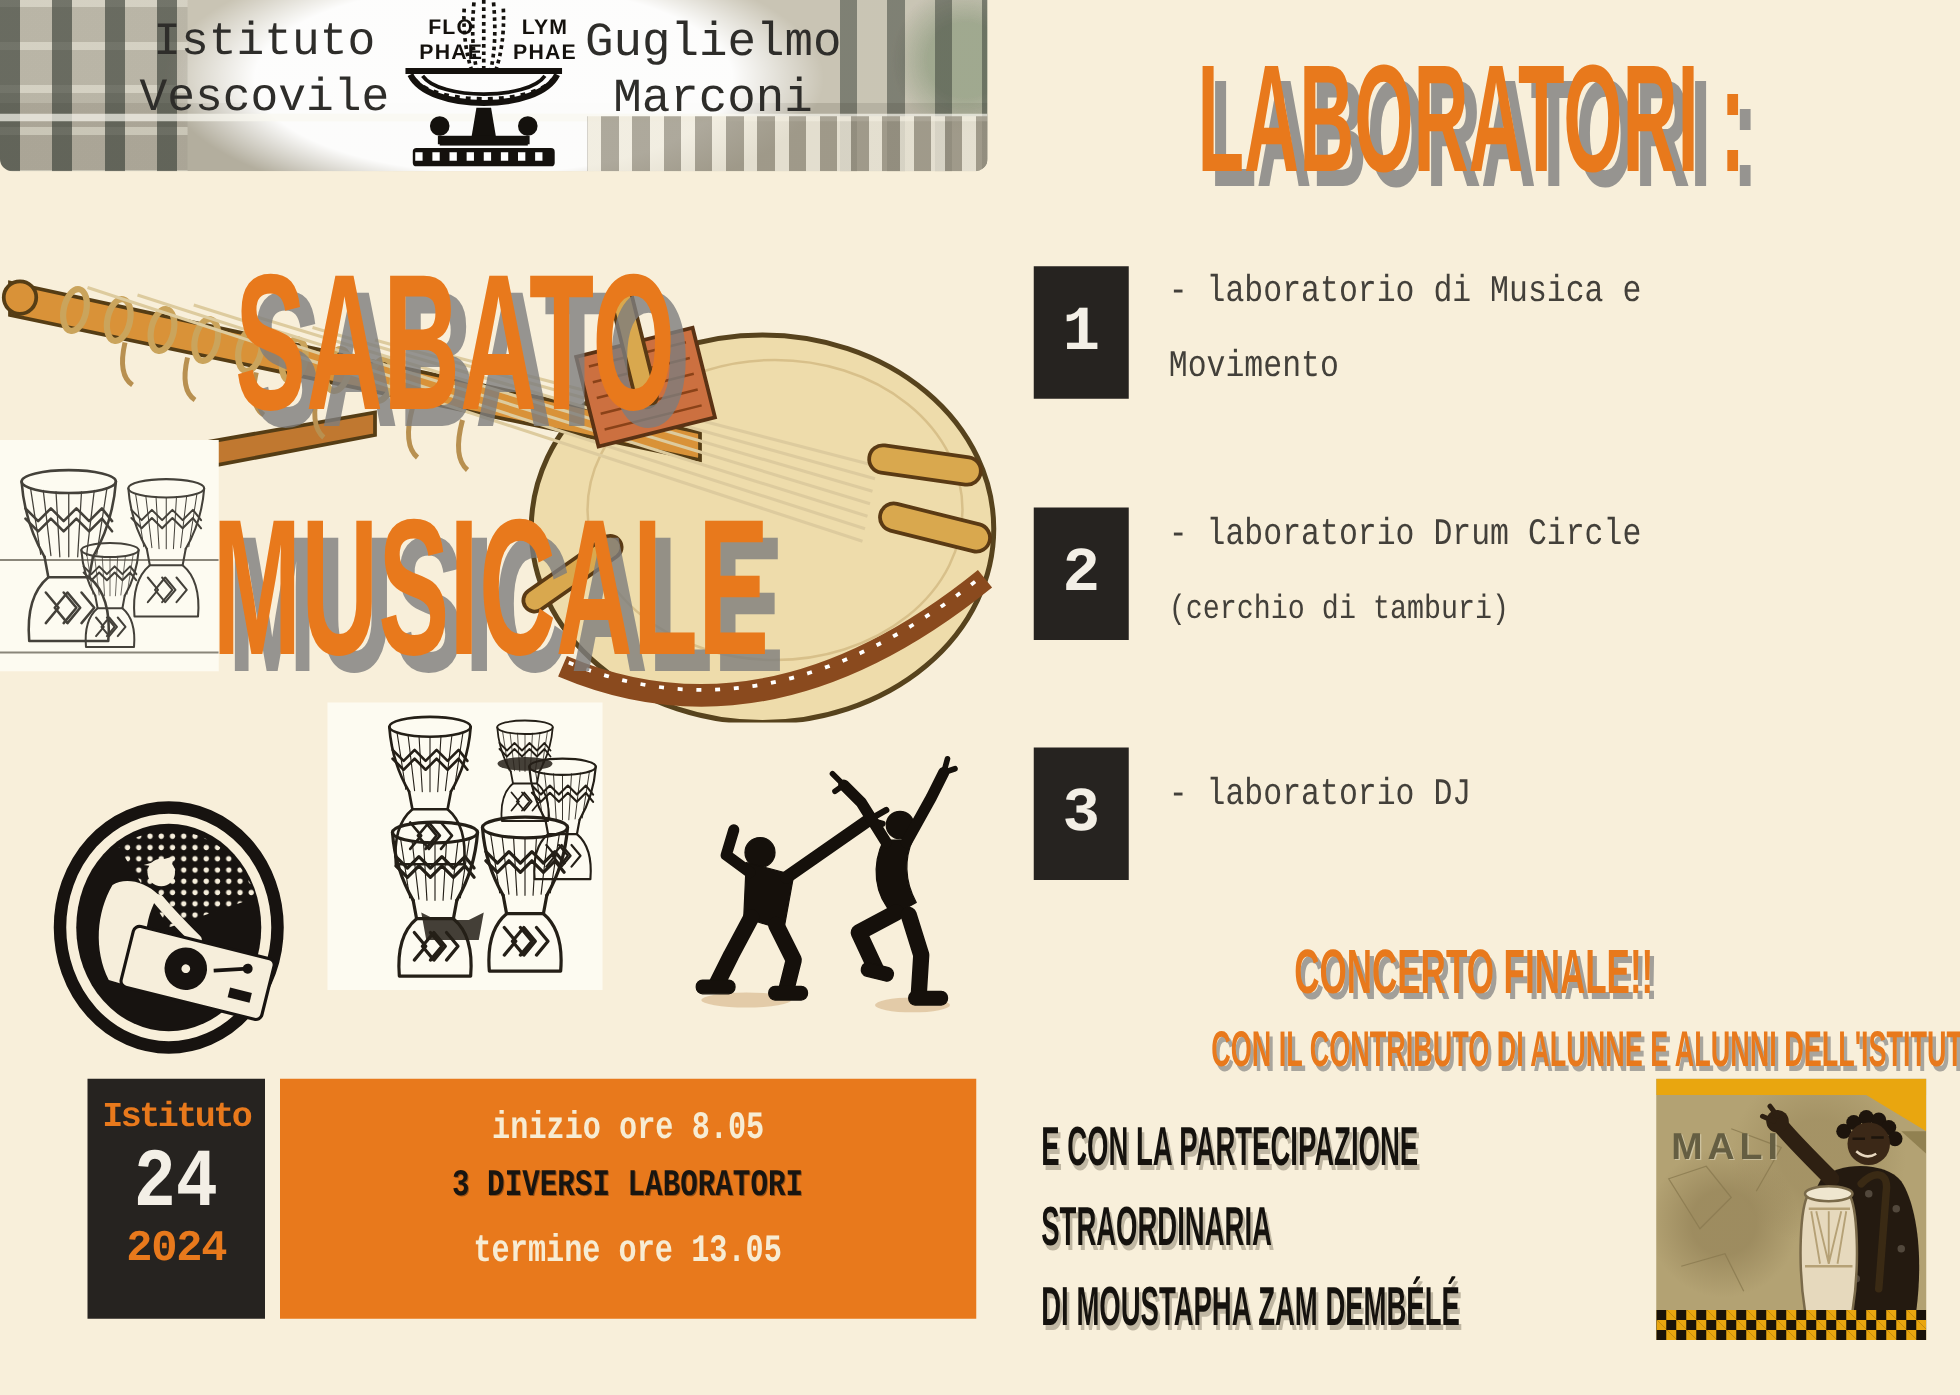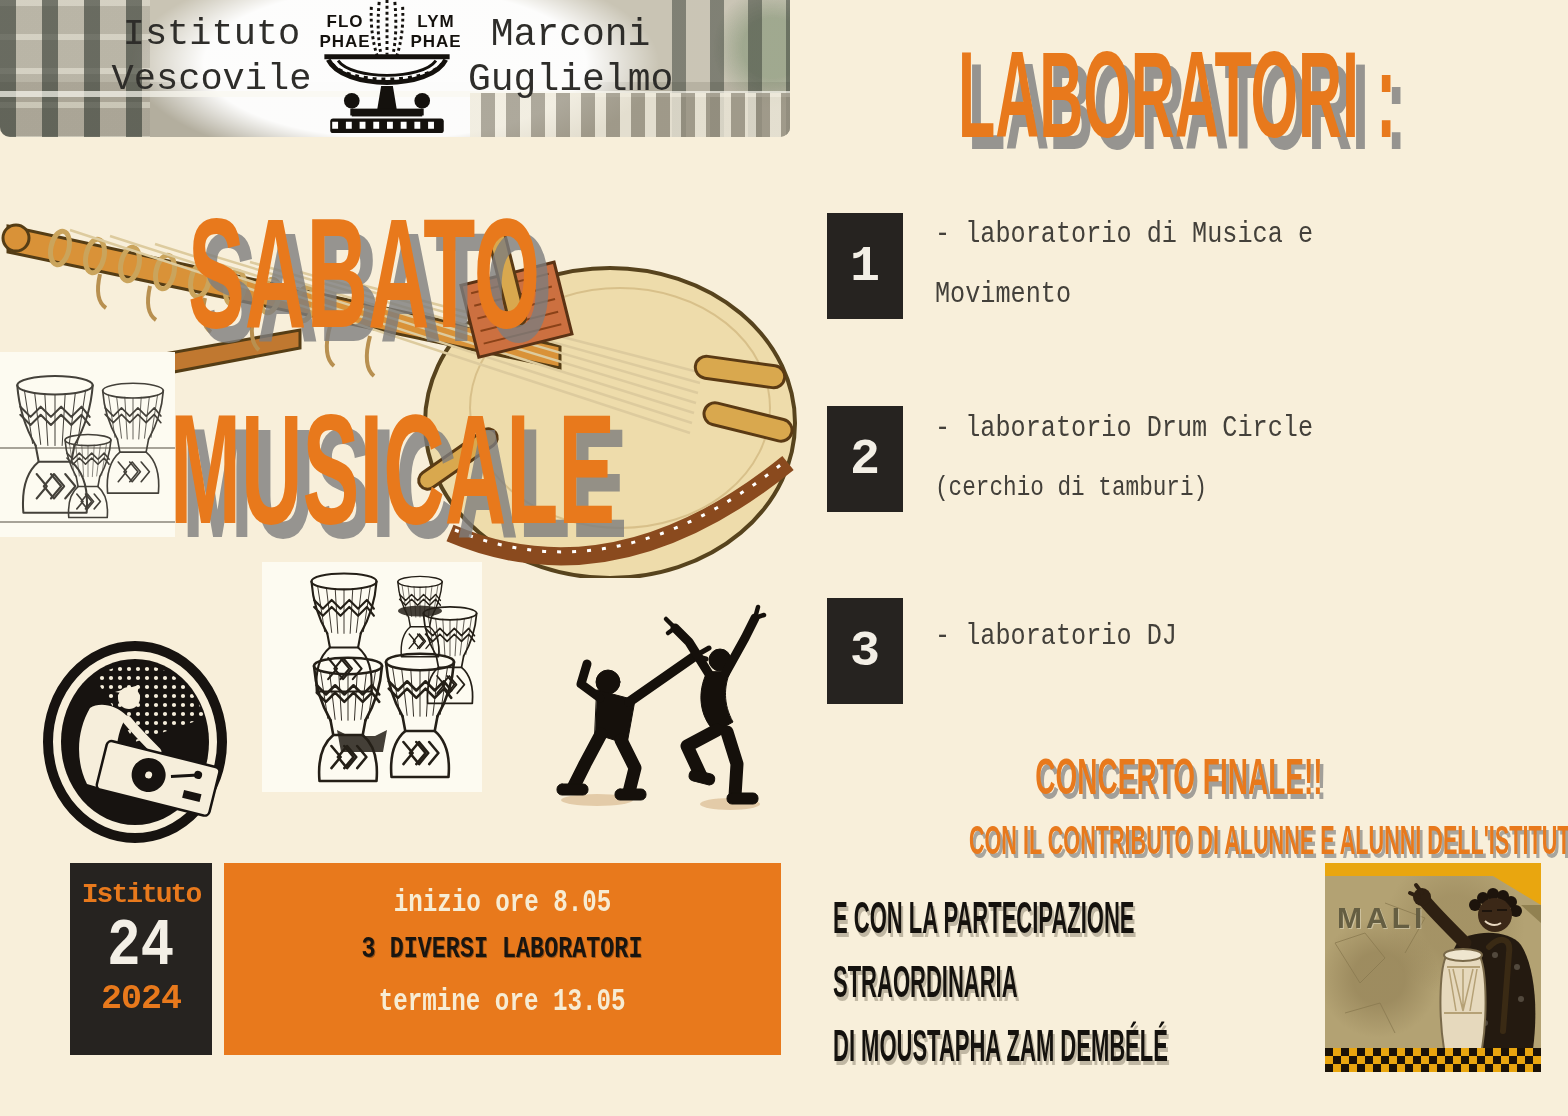--- a/index.html
+++ b/index.html
@@ -125,32 +125,32 @@
       <path d="M74,88 L70,112 L90,112 L86,88 Z" fill="#14110d"></path>
       <rect x="44" y="111" width="72" height="8" fill="#14110d"></rect>
       <rect x="22" y="121" width="116" height="15" rx="3" fill="#14110d"></rect>
       <path d="M24,128 L136,128" stroke="#fff" stroke-width="7" stroke-dasharray="6 8"></path>
       <circle cx="44" cy="103" r="8" fill="#14110d"></circle>
         <path d="M44,111 V118" stroke="#14110d" stroke-width="3"></path>
       <circle cx="116" cy="103" r="8" fill="#14110d"></circle>
         <path d="M116,111 V118" stroke="#14110d" stroke-width="3"></path>
     </svg>
 
-    <div class="abs" style="left:308px;top:12px;width:74px;z-index:2;">
+    <div class="abs" style="left:324px;top:12px;width:74px;z-index:2;">
       <div class="crest-word">FLO</div>
       <div class="crest-word">PHAE</div>
     </div>
     <div class="abs" style="left:396px;top:12px;width:80px;z-index:2;">
       <div class="crest-word">LYM</div>
       <div class="crest-word">PHAE</div>
     </div>
 
     <div class="abs" style="left:468px;top:12px;width:205px;">
+      <div class="inst-name" style="font-size:38px;">Guglielmo</div>
       <div class="inst-name" style="font-size:38px;">Marconi</div>
-      <div class="inst-name" style="font-size:38px;">Guglielmo</div>
     </div>
   </div>
 
   <svg class="abs art" style="left:0;top:178px;width:800px;height:400px;" viewBox="0 0 800 400">
     <polygon points="0,205 300,152 300,170 0,227" fill="#c07830" stroke="#553d15" stroke-width="3"></polygon>
     <ellipse cx="610" cy="245" rx="185" ry="155" fill="#eedcab" stroke="#57431d" stroke-width="4"></ellipse>
     <path d="M450,355 Q615,425 788,285" stroke="#8a4a1e" stroke-width="18" fill="none"></path>
     <path d="M455,352 Q615,418 783,285" stroke="#fff" stroke-width="3" fill="none" stroke-dasharray="4 11"></path>
     <ellipse cx="620" cy="230" rx="150" ry="120" fill="none" stroke="#d8c08a" stroke-width="2"></ellipse>
     <polygon points="8,48 560,168 560,190 8,74" fill="#d99238" stroke="#553d15" stroke-width="3"></polygon>

